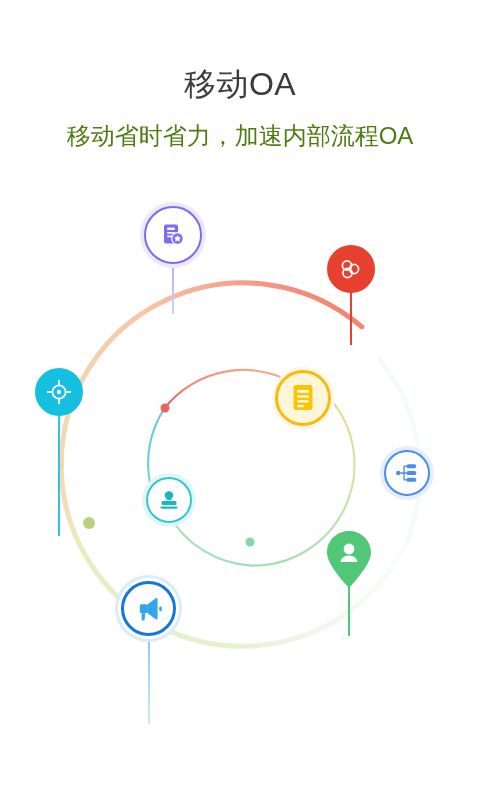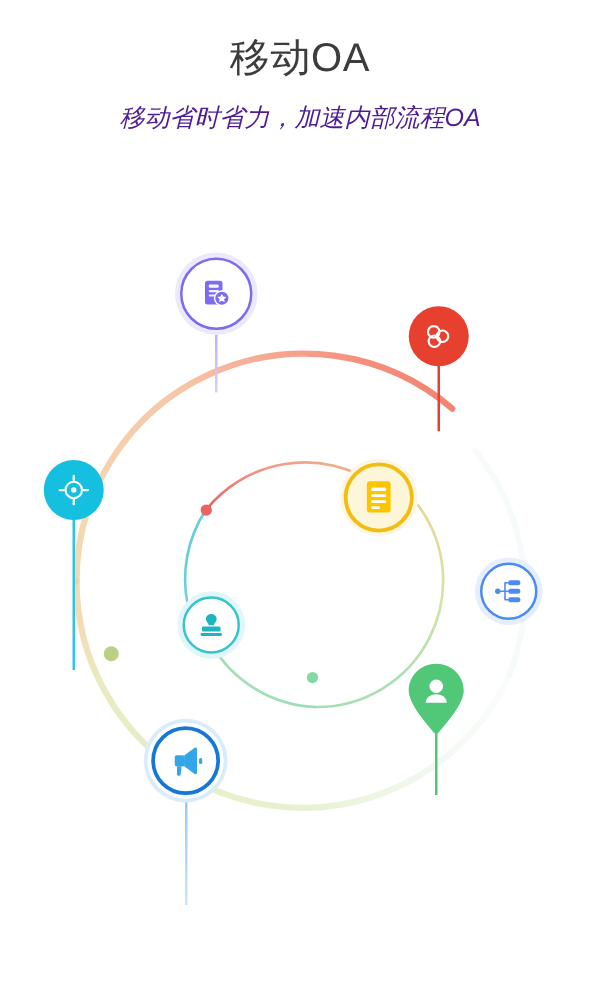--- a/index.html
+++ b/index.html
@@ -23,35 +23,34 @@
   .header {
     position: absolute;
     left: 0;
     top: 0;
     width: 480px;
     text-align: center;
     pointer-events: none;
   }
   .page-title {
     margin: 0;
-    padding-top: 26px;
+    padding-top: 64px;
     font-size: 32px;
     font-weight: 400;
     letter-spacing: 0.5px;
     color: #3c3c3c;
     line-height: 1.25;
   }
   .page-subtitle {
     margin: 0;
     padding-top: 16px;
-    font-size: 20px;
+    font-size: 24px;
     font-weight: 400;
-    color: #4c1d95;
+    color: #4d7c0f;
     line-height: 1.3;
-    font-style: italic;
   }
 
   
   .graphic {
     position: absolute;
     left: 0;
     top: 0;
     width: 480px;
     height: 800px;
   }

